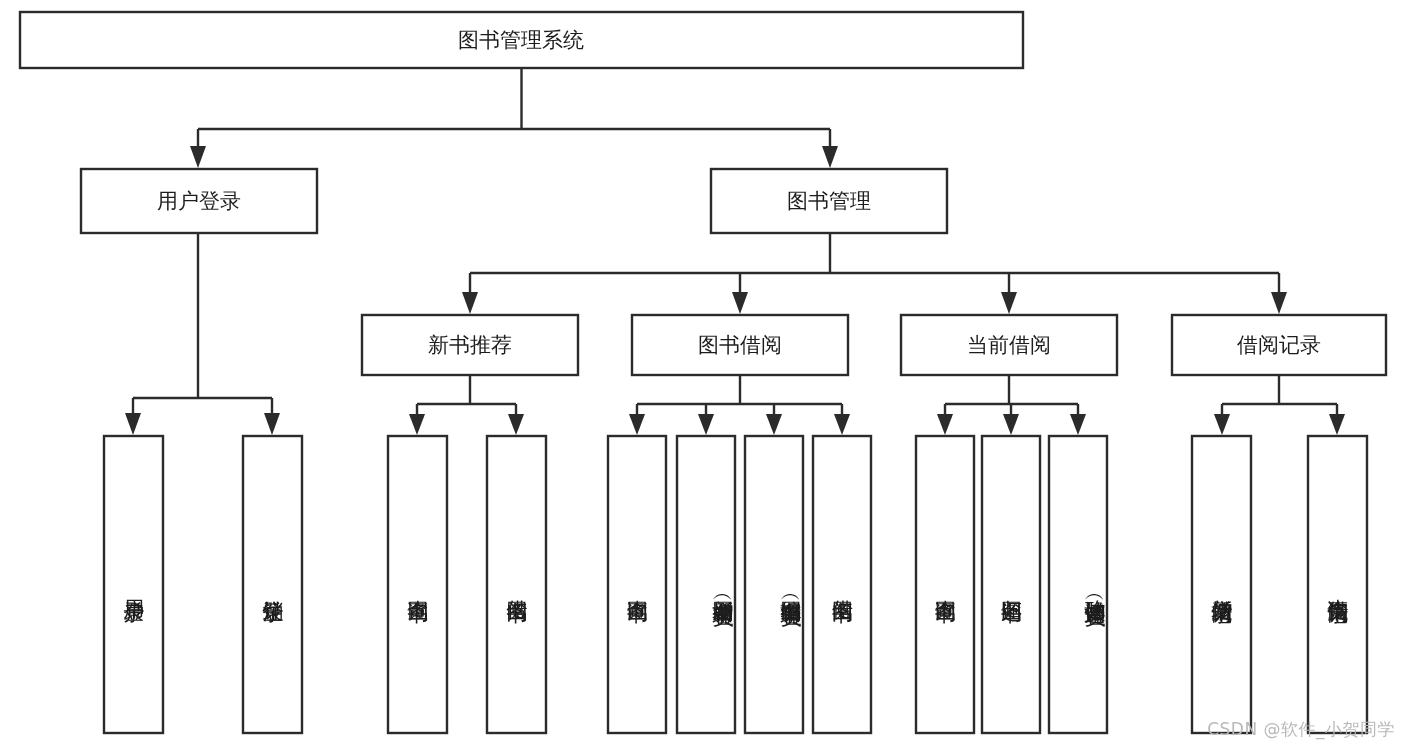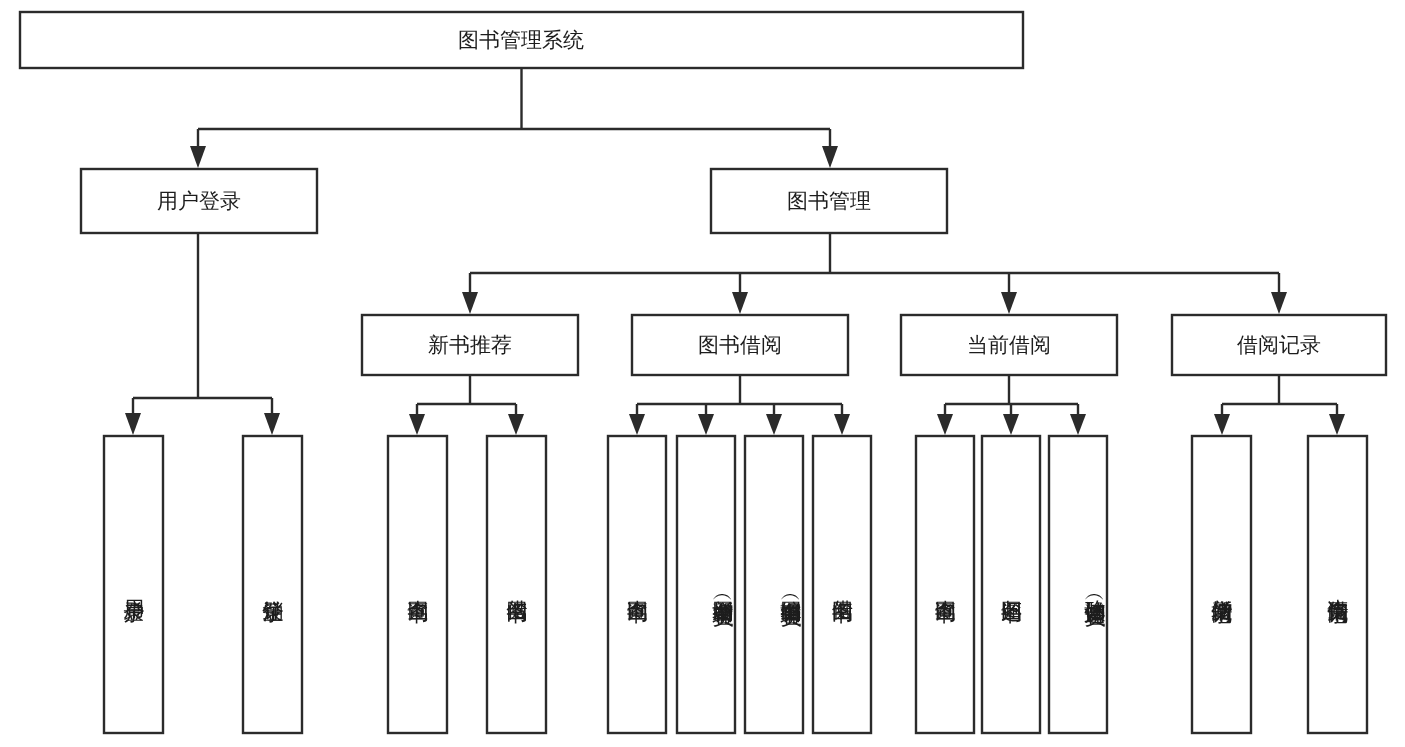--- a/index.html
+++ b/index.html
@@ -234,14 +234,15 @@
   <div class="node-label-v" style="left:745px; top:436px; width:58px; height:297px; align-items:flex-start; padding-top:6px; box-sizing:border-box;">编辑图书（管理员）</div>
   <div class="node-label-v" style="left:813px; top:436px; width:58px; height:297px;">借阅图书</div>
 
   <div class="node-label-v" style="left:916px; top:436px; width:58px; height:297px;">查询图书</div>
   <div class="node-label-v" style="left:982px; top:436px; width:58px; height:297px;">归还图书</div>
   <div class="node-label-v" style="left:1049px; top:436px; width:58px; height:297px; align-items:flex-start; padding-top:6px; box-sizing:border-box;">确认归还（管理员）</div>
 
   <div class="node-label-v" style="left:1192px; top:436px; width:59px; height:297px;">新增借阅记录</div>
   <div class="node-label-v" style="left:1308px; top:436px; width:59px; height:297px;">查询借阅记录</div>
 
+  <div class="watermark">CSDN @软件_小贺同学</div>
 
 </div>
 
 </body></html>

